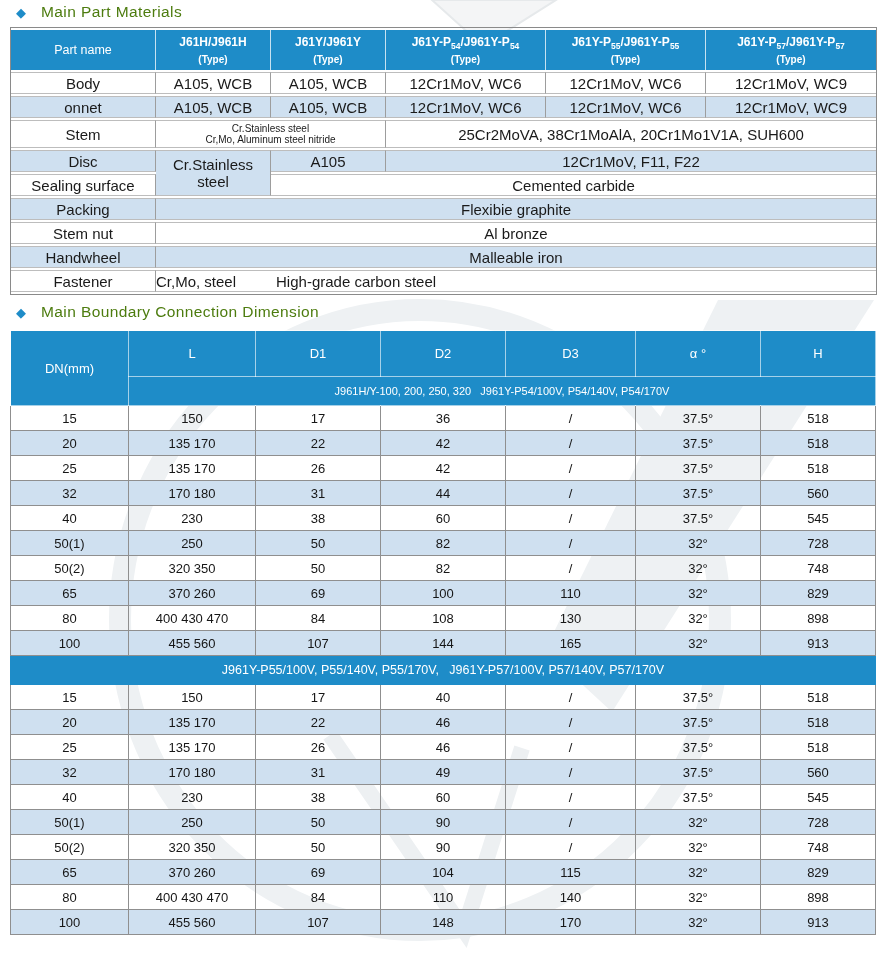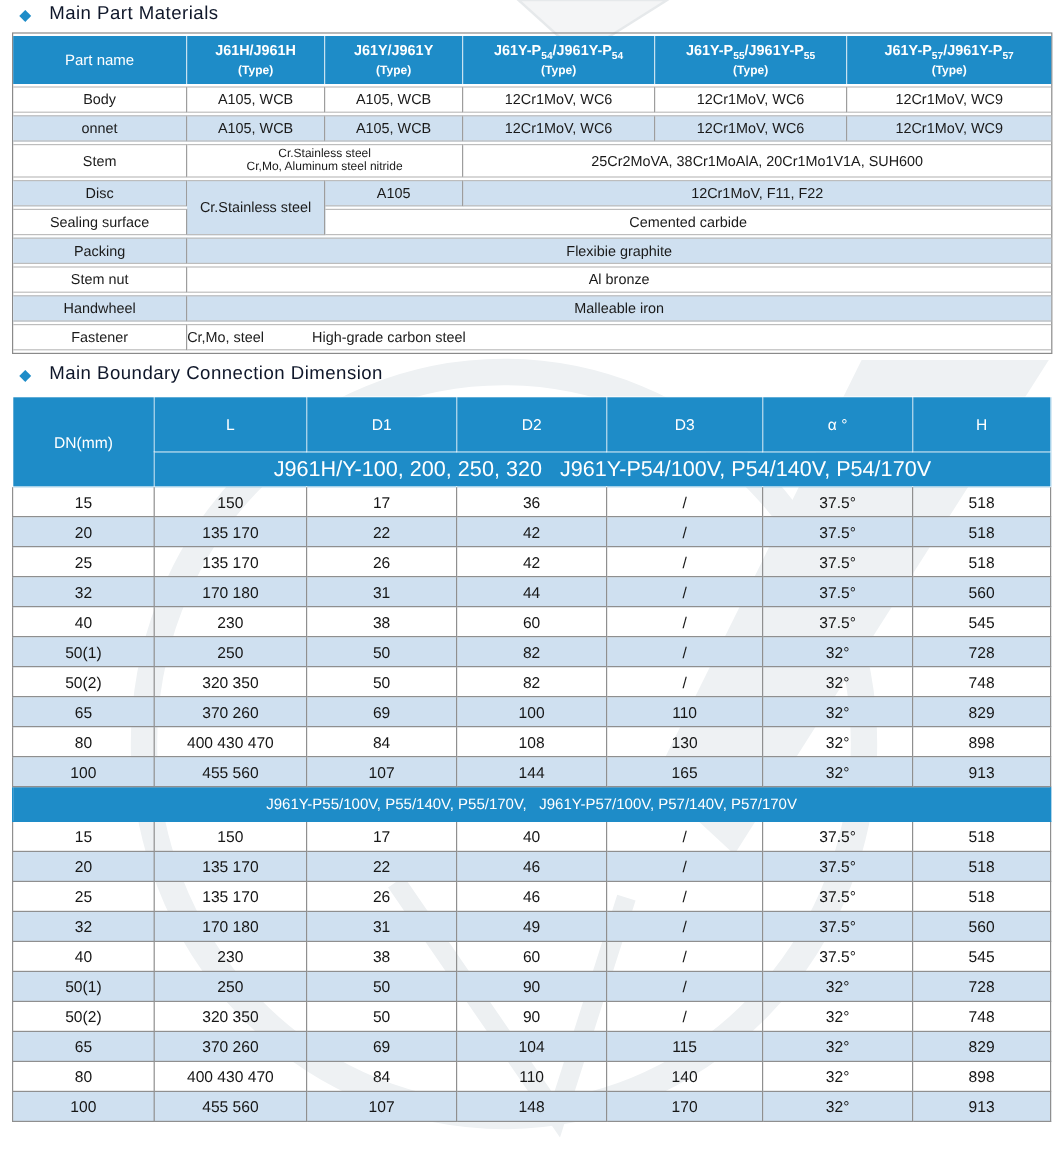--- a/index.html
+++ b/index.html
@@ -8,51 +8,51 @@
   .page { position:relative; width:885px; height:976px; background:#fff; overflow:hidden; }
 
   
   .watermark { position:absolute; left:0; top:0; z-index:0; pointer-events:none; }
 
   
   .sec-title { position:absolute; left:16px; display:flex; align-items:center; gap:15px; z-index:2; }
   .t1 { top:3px; }
   .t2 { top:303px; }
   .diamond { color:var(--accent); font-size:13px; line-height:13px; }
-  .ttl { font-size:15.5px; color:#0f172a; letter-spacing:.4px; }
+  .ttl { font-size:15.5px; color:#4d7c0f; letter-spacing:.4px; }
 
   
   table.mat { position:absolute; top:27px; left:10px; width:865px; z-index:1;
               table-layout:fixed; border-collapse:separate; border-spacing:0 2px;
               border:1px solid #8a8a8a; background:transparent; }
   .mat th { background:var(--accent); color:#fff; padding:0; vertical-align:middle;
             border-right:1px solid rgba(255,255,255,.75); height:40px; }
   .mat th:last-child { border-right:none;margin-top:12px; }
   .mat th.pn { font-size:12.5px; font-weight:normal; }
   .hl1 { font-size:12px; font-weight:bold; line-height:14px; }
   .hl1 sub { font-size:8.5px; }
   .hl2 { font-size:10px; font-weight:bold; line-height:11px; }
   .mat td { height:20px; padding:0; text-align:center; vertical-align:middle;
-            font-size:12px; color:#1a1a1a;
+            font-size:15px; color:#1a1a1a;
             border-right:1px solid #9d9d9d; border-top:1px solid #bdbdbd; border-bottom:1px solid #bdbdbd; }
   .mat td:last-child { border-right:none; }
   .mat tr.r-w { background:transparent; }
   .mat tr.r-b { background:var(--alt); }
   .mat td.rs { background:var(--alt); }
   .mat td.two { font-size:10px; line-height:11.5px; }
   .mat tr.stem td { height:26px; }
   .split { display:flex; gap:40px; }
 
   
   table.dim { position:absolute; top:330px; left:10px; width:865px; z-index:1;
               table-layout:fixed; border-collapse:collapse; border:1px solid #6f6f6f; }
   .dim th { background:var(--accent); color:#fff; font-weight:normal; padding:0;
             vertical-align:middle; text-align:center; border:1px solid rgba(255,255,255,.6); }
   .dim thead tr:first-child th { height:45px; font-size:13px; }
-  .dim th.subh { height:28px; font-size:18px; white-space:pre; }
+  .dim th.subh { height:28px; font-size:11px; white-space:pre; }
   .dim td { height:24px; padding:0; text-align:center; vertical-align:middle;
             font-size:13px; color:#161616; border:1px solid #8f8f8f; background:transparent; }
   .dim tbody tr.r-b td { background:var(--alt); }
   .dim tbody tr.sechead td { background:var(--accent); color:#fff; font-size:12.5px;
             height:28px; white-space:pre; border:1px solid var(--accent); }
 
   .note { position:absolute; left:8px; top:950px; font-size:11.5px; color:#111; z-index:2; }
 </style>
 </head>
 <body>

